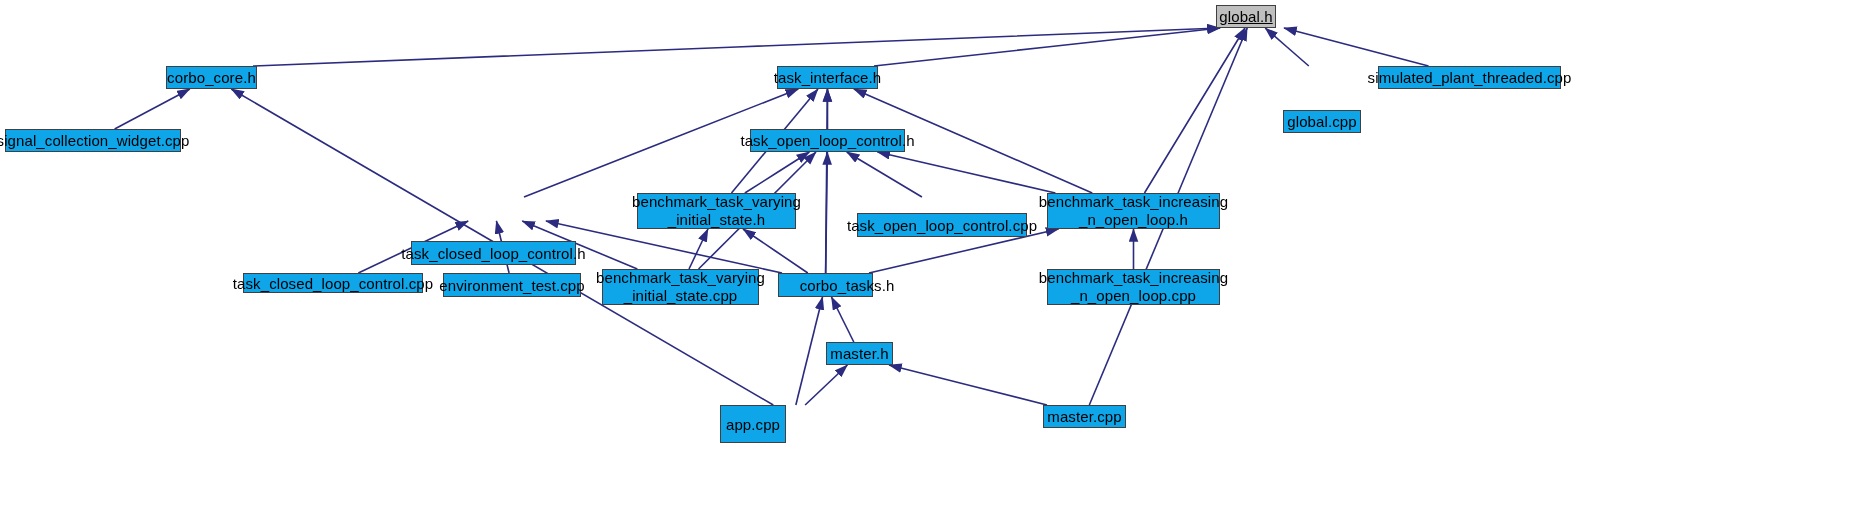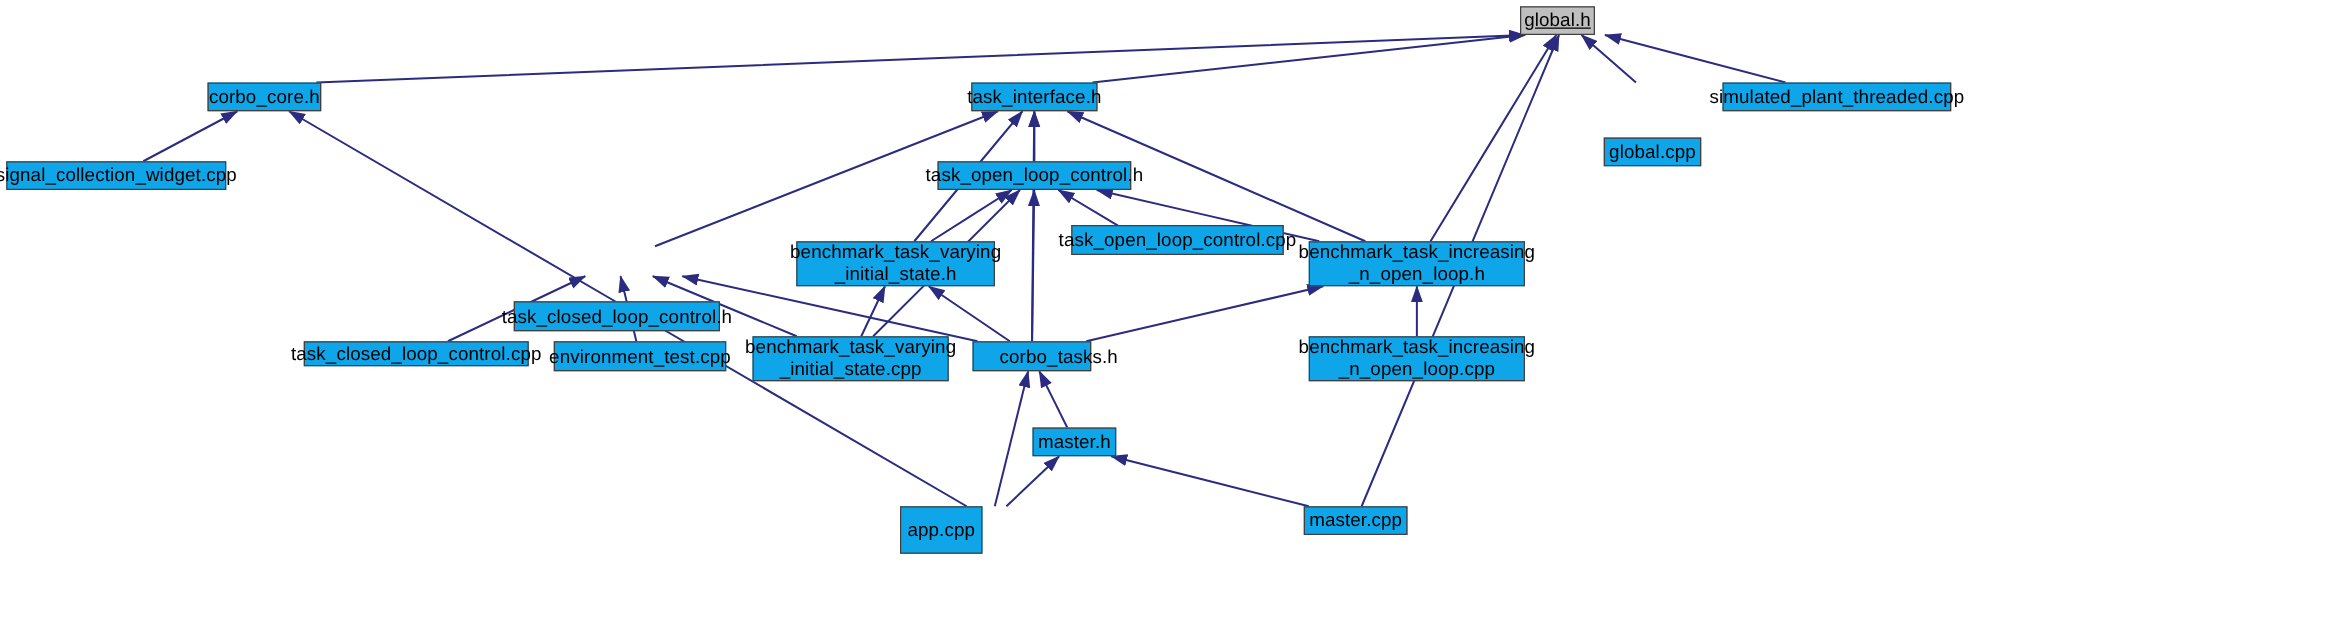--- a/index.html
+++ b/index.html
@@ -96,21 +96,21 @@
       <div class="node highlight" style="left: 1216px; top: 5px; width: 60px; height: 23px; text-decoration: underline;">global.h</div>
       <div class="node" style="left: 166px; top: 66px; width: 91px; height: 23px;">corbo_core.h</div>
       <div class="node" style="left: 777px; top: 66px; width: 101px; height: 23px;">task_interface.h</div>
       <div class="node" style="left: 1283px; top: 66px; width: 78px; height: 23px; margin-top: 44px;">global.cpp</div>
       <div class="node" style="left: 1378px; top: 66px; width: 183px; height: 23px;">simulated_plant_threaded.cpp</div>
       <div class="node" style="left: 5px; top: 129px; width: 176px; height: 23px;">signal_collection_widget.cpp</div>
       <div class="node" style="left: 750px; top: 129px; width: 155px; height: 23px;">task_open_loop_control.h</div>
       <div class="node" style="left: 411px; top: 197px; width: 165px; height: 24px; margin-top: 44px;">task_closed_loop_control.h</div>
       <div class="node twoline" style="left: 637px; top: 193px; width: 159px; height: 36px;">benchmark_task_varying
 _initial_state.h</div>
-      <div class="node" style="left: 857px; top: 180px; width: 170px; height: 24px;">task_open_loop_control.cpp</div>
+      <div class="node" style="left: 857px; top: 213px; width: 170px; height: 24px;">task_open_loop_control.cpp</div>
       <div class="node twoline" style="left: 1047px; top: 193px; width: 173px; height: 36px;">benchmark_task_increasing
 _n_open_loop.h</div>
       <div class="node" style="left: 243px; top: 273px; width: 180px; height: 20px;">task_closed_loop_control.cpp</div>
       <div class="node" style="left: 443px; top: 273px; width: 138px; height: 24px;">environment_test.cpp</div>
       <div class="node twoline" style="left: 602px; top: 269px; width: 157px; height: 36px;">benchmark_task_varying
 _initial_state.cpp</div>
       <div class="node" style="left: 778px; top: 273px; width: 95px; height: 24px; padding-left: 43px;">corbo_tasks.h</div>
       <div class="node twoline" style="left: 1047px; top: 269px; width: 173px; height: 36px;">benchmark_task_increasing
 _n_open_loop.cpp</div>
       <div class="node" style="left: 826px; top: 342px; width: 67px; height: 23px;">master.h</div>

